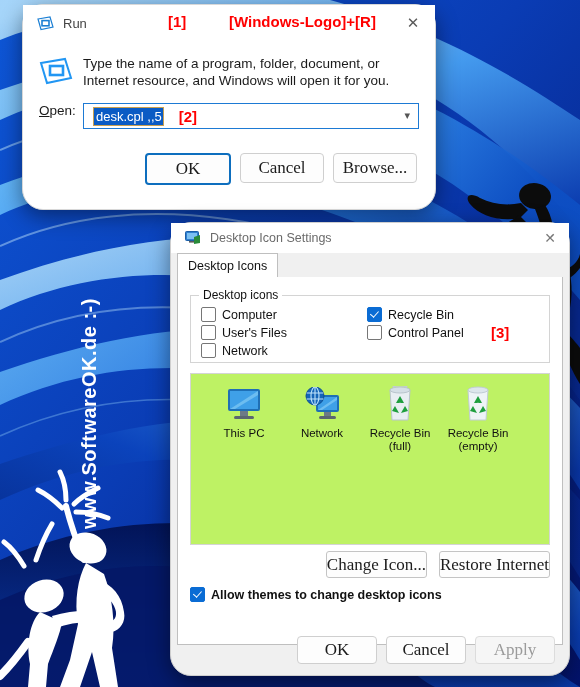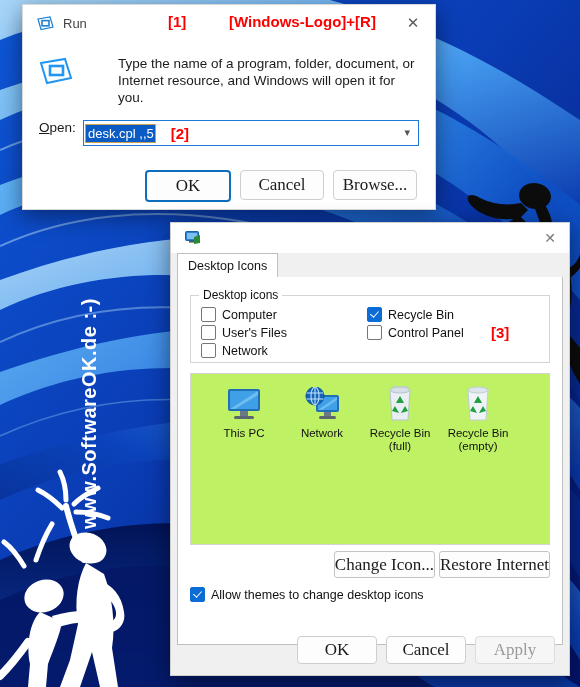--- a/index.html
+++ b/index.html
@@ -15,39 +15,39 @@
   
   #watermark{
     position:absolute;left:-46px;top:402px;width:270px;
     transform:rotate(-90deg);transform-origin:center center;
     color:#ffffff;font-size:20px;font-weight:bold;letter-spacing:.5px;
     font-family:"Liberation Sans", sans-serif;white-space:nowrap;
     text-align:center;pointer-events:none;
   }
 
   
-  .dialog{position:absolute;background:#f0f0f0;box-shadow:0 6px 22px rgba(0,0,0,.45);}
+  .dialog{position:absolute;background:#f0f0f0;box-shadow:0 6px 22px rgba(0,0,0,.45);border-radius:21px;}
   .titlebar{height:36px;background:#ffffff;display:flex;align-items:center;position:relative;}
   .titlebar .tb-icon{margin-left:14px;margin-right:9px;display:flex;align-items:center;}
   .titlebar .tb-title{font-size:13px;color:#444;}
   .closebtn{position:absolute;right:0;top:0;width:44px;height:36px;
             display:flex;align-items:center;justify-content:center;
             color:#5a5a5a;font-size:15px;font-family:"Liberation Sans",sans-serif;}
 
   
   #run-dialog{left:22px;top:4px;width:412px;height:204px;background:#ffffff;
               border:1px solid #d8d8d8;}
   #run-body{padding:0;}
   .run-row{display:flex;padding:8px 16px 0 16px;}
   .run-icon{width:44px;flex:none;padding-top:8px;}
-  .run-text{font-size:13.5px;color:#1b1b1b;line-height:17px;padding-top:6px;margin-left:35px;}
+  .run-text{font-size:13.5px;color:#1b1b1b;line-height:17px;padding-top:6px;}
   .open-row{display:flex;align-items:flex-start;padding:14px 16px 0 16px;}
   .open-label{font-size:13.5px;color:#1b1b1b;width:44px;flex:none;}
   .combo{flex:1;height:24px;border:1px solid #1d7ad4;background:#fff;display:flex;align-items:center;position:relative;}
-  .combo .sel{background:#0a5bc4;color:#ffffff;font-size:13px;padding:1px 1px 1px 2px;margin-left:2px;
+  .combo .sel{background:#0a5bc4;color:#ffffff;font-size:13px;padding:1px 1px 1px 2px;margin-left:10px;
               outline:1px solid #c8a050;}
   .combo .caret{position:absolute;right:8px;top:4px;color:#555;font-size:11px;line-height:14px;}
   .run-buttons{display:flex;gap:9px;justify-content:flex-end;padding:24px 18px 0 0;}
   .btn{min-width:82px;height:28px;border:1px solid #cfcfcf;background:#fdfdfd;border-radius:4px;
        font-size:17px;color:#1b1b1b;display:flex;align-items:center;justify-content:center;
        font-family:Liberation Serif, serif;}
   .btn.default{border:2px solid #0d6ebe;}
   .btn.disabled{color:#9b9b9b;border-color:#dcdcdc;background:#f6f6f6;}
   .mark-red{color:#ff0000;font-weight:bold;font-size:15px;font-family:"Liberation Sans",sans-serif;}
   .u{text-decoration:underline;}
@@ -70,23 +70,23 @@
   .cb.checked{background:#0a6cd4;border-color:#0a6cd4;position:relative;}
   .cb.checked:after{content:"";position:absolute;left:3.5px;top:1px;width:3.5px;height:7px;
                     border:solid #fff;border-width:0 1.6px 1.6px 0;transform:rotate(42deg);}
 
   #preview{position:absolute;left:12px;top:96px;right:12px;height:170px;border:1px solid #d4d4d4;background:#bef264;}
   .icongrid{display:flex;flex-wrap:wrap;padding:10px 0 0 14px;}
   .iconcell{width:78px;display:flex;flex-direction:column;align-items:center;margin-bottom:6px;}
   .iconcell .ilabel{font-size:11.5px;color:#111;text-align:center;line-height:13px;margin-top:3px;}
   .icon48{width:40px;height:40px;display:flex;align-items:center;justify-content:center;}
 
-  .dis-btnrow{position:absolute;right:12px;top:274px;display:flex;gap:4px;}
+  .dis-btnrow{position:absolute;right:12px;top:274px;display:flex;gap:12px;}
   .dis-btnrow .btn{min-width:96px;height:25px;border-radius:3px;border:1px solid #c4c4c4;}
-  #allow-row{position:absolute;left:12px;top:310px;display:flex;align-items:center;font-size:12.5px;color:#111;}
+  #allow-row{position:absolute;left:12px;top:310px;display:flex;align-items:center;font-size:12.5px;color:#111;font-weight:bold;}
   .dis-footer{position:absolute;left:0;right:0;bottom:0;height:50px;display:flex;align-items:center;
               justify-content:flex-end;gap:9px;padding-right:14px;}
   .dis-footer .btn{min-width:78px;height:26px;}
 </style>
 </head>
 <body>
 
 <div id="wallpaper">
   <svg viewBox="0 0 580 687" preserveAspectRatio="none">
     <defs>
@@ -215,20 +215,21 @@
 <div class="dialog" id="dis-dialog">
   <div class="titlebar">
     <span class="tb-icon">
       <svg width="16" height="14" viewBox="0 0 16 14">
         <rect x="0.5" y="0.5" width="13" height="9" rx="1" fill="#2f7fd0" stroke="#1b5fa8"></rect>
         <rect x="2" y="2" width="10" height="6" fill="#7cc0f2"></rect>
         <rect x="4" y="10" width="6" height="1.6" fill="#5a5a5a"></rect>
         <path d="M9,6 L15,4 L15,12 L9,13 Z" fill="#2a8a3a"></path>
       </svg>
     </span>
+    <span class="tb-title">Desktop Icon Settings</span>
     <div class="closebtn">✕</div>
   </div>
 
   <div class="tabstrip">
     <span class="tab">Desktop Icons</span>
   </div>
 
   <div class="tabpage">
 
     <div class="group" id="grp-icons">

